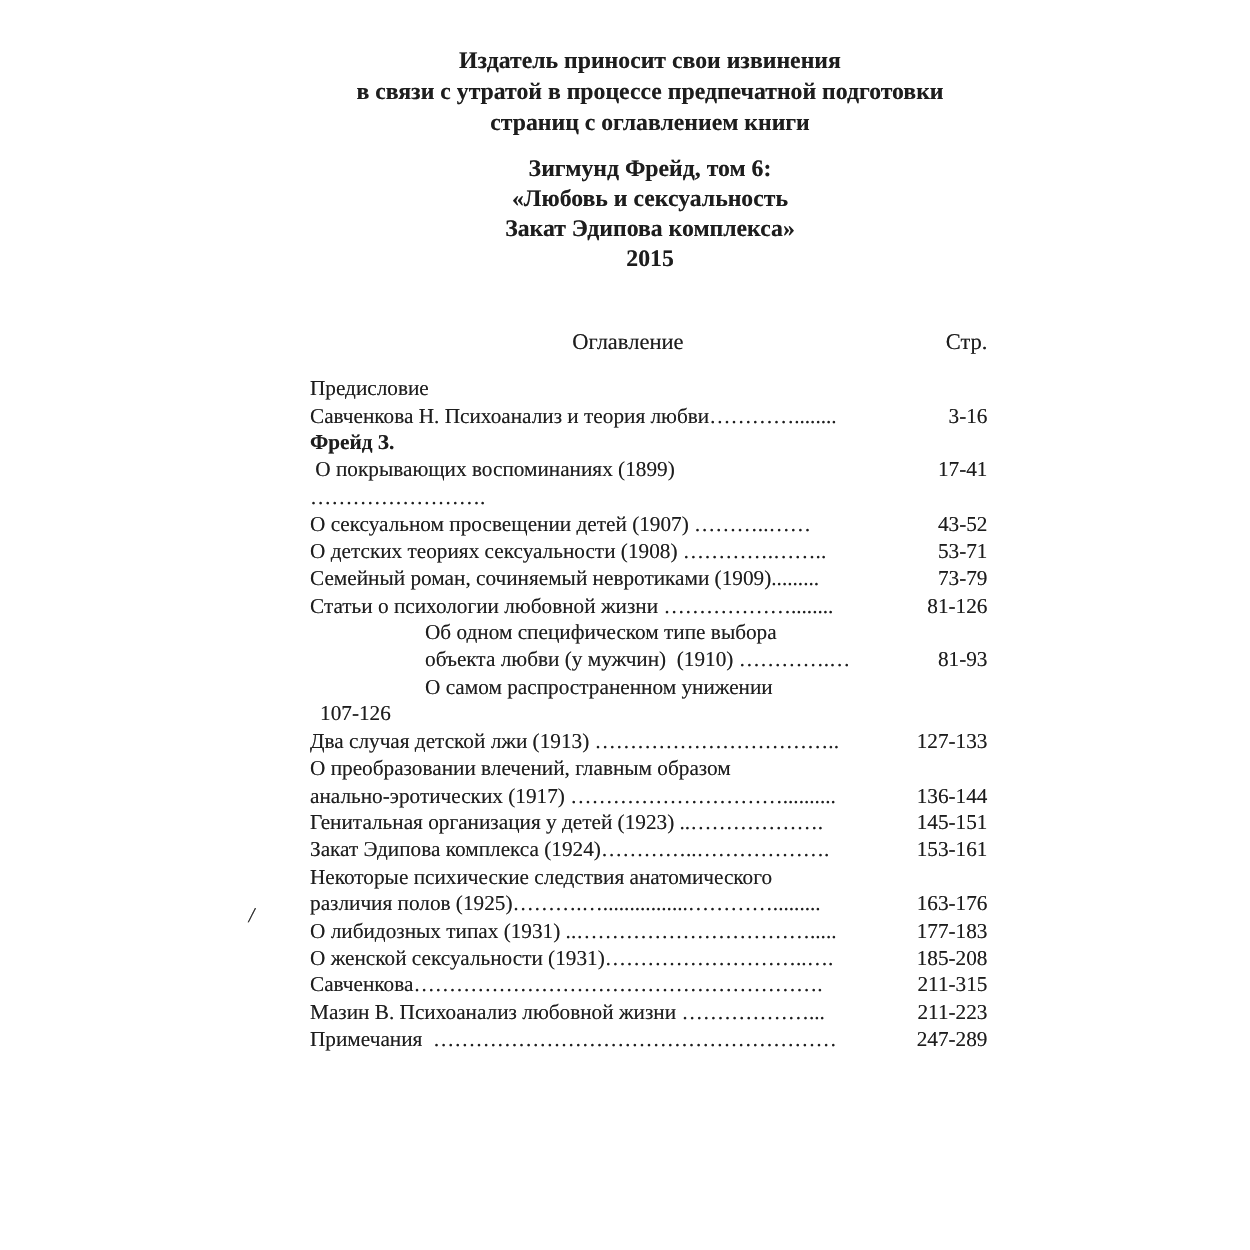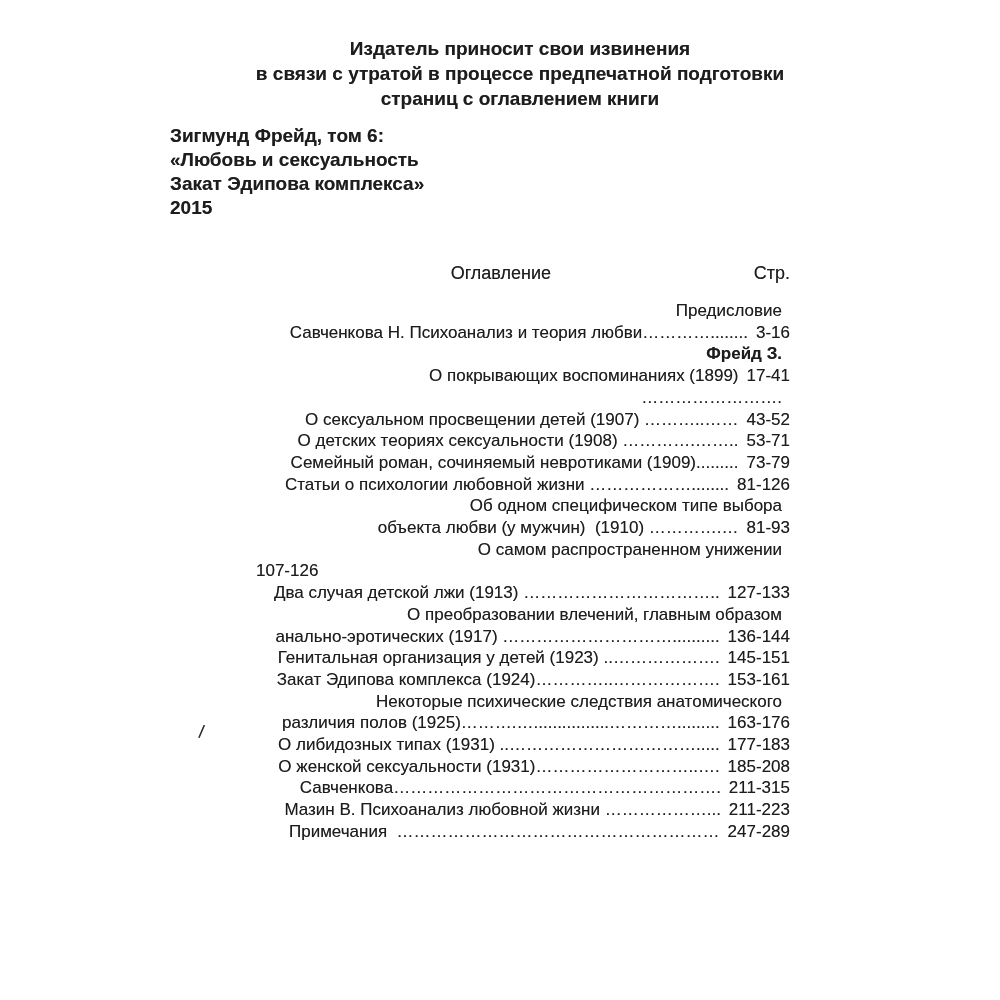--- a/index.html
+++ b/index.html
@@ -6,39 +6,40 @@
     margin: 0;
     padding: 0;
     background: #ffffff;
   }
   .page {
     position: relative;
     width: 1000px;
     height: 1000px;
     background: #ffffff;
     color: #1d1d1d;
-    font-family: Liberation Sans, sans-serif;
+    font-family: Liberation Serif, serif;
     overflow: hidden;
     text-shadow: 0 0 0.5px rgba(30,30,30,0.55);
   }
   .apology {
     position: absolute;
     top: 36px;
     left: 170px;
     width: 700px;
     text-align: center;
     font-weight: bold;
     font-size: 19px;
     line-height: 25px;
   }
   .edition {
     position: absolute;
     top: 124px;
     left: 170px;
     width: 700px;
+    text-align: center;
     font-weight: bold;
     font-size: 19px;
     line-height: 24px;
   }
   .toc {
     position: absolute;
     top: 262px;
     left: 248px;
     width: 542px;
     font-size: 17px;
@@ -59,21 +60,20 @@
   }
   .toc-row {
     display: flex;
     line-height: 21.7px;
     white-space: pre;
   }
   .toc-title {
     flex: 1;
     overflow: hidden;
     white-space: pre;
-    text-align: right;
   }
   .toc-pages {
     margin-left: 8px;
     white-space: nowrap;
     text-align: right;
   }
   .toc-row.indent1 .toc-title {
     padding-left: 92px;
   }
   .toc-row.bold {

